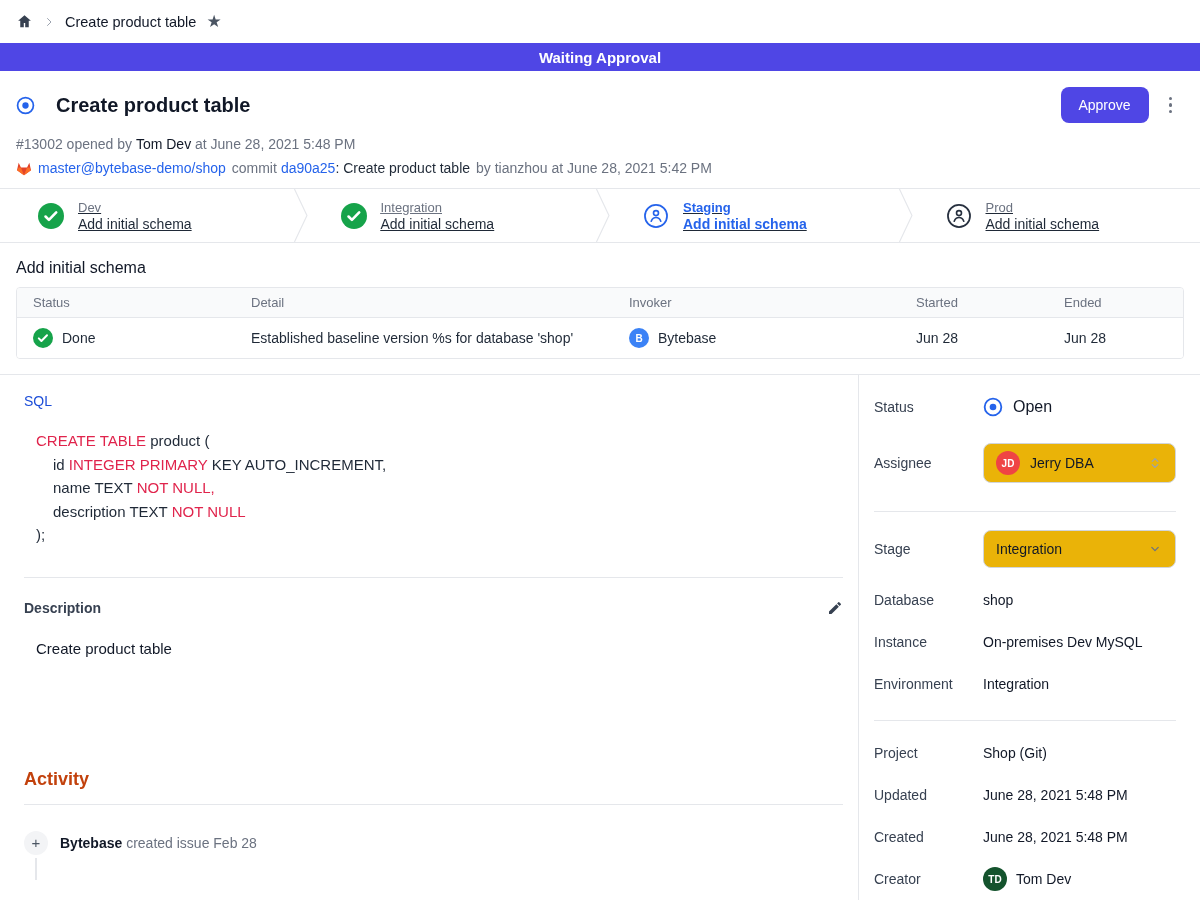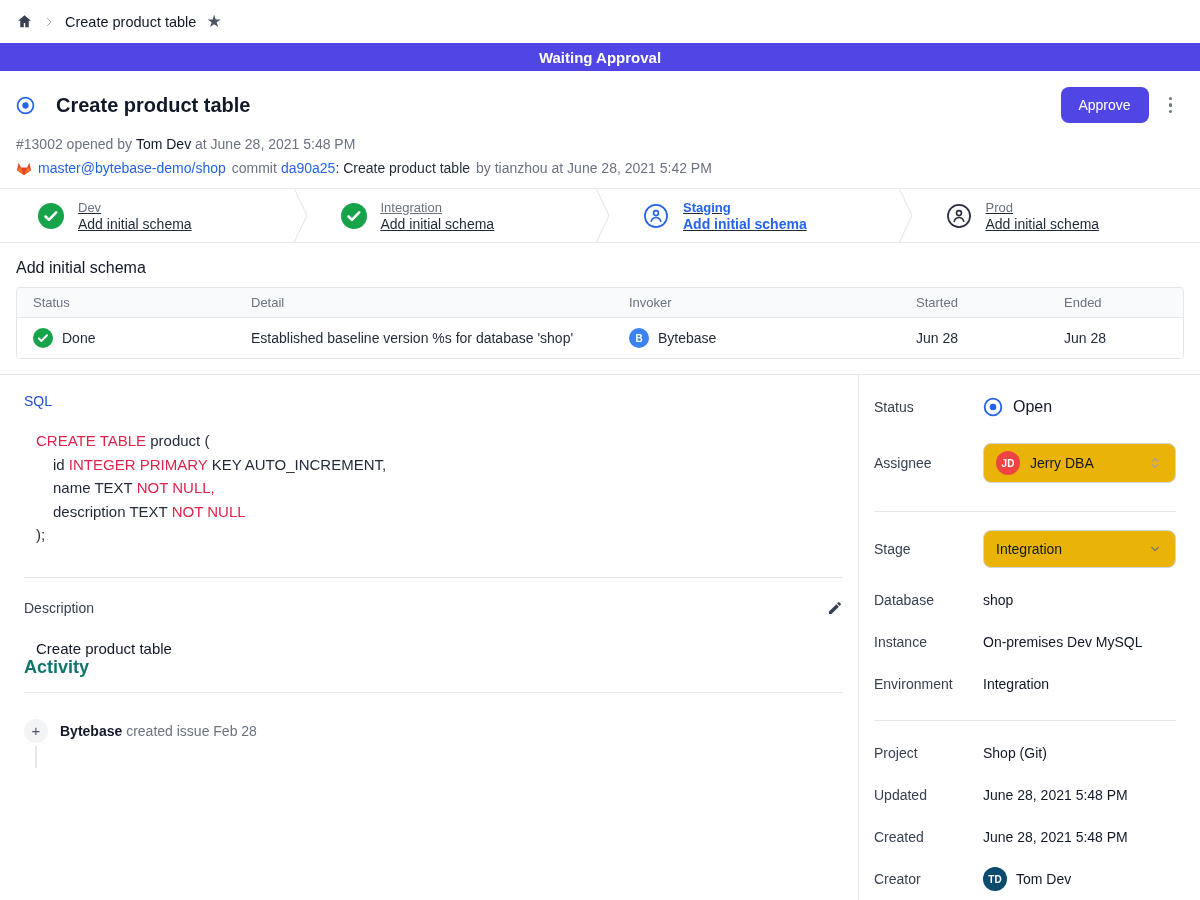--- a/index.html
+++ b/index.html
@@ -46,34 +46,34 @@
   .trow .cell { font-size: 14px; color: #1f2937; padding: 10px 16px; }
   .c-status { width: 218px; flex: 0 0 218px; }
   .c-detail { width: 378px; flex: 0 0 378px; }
   .c-invoker { width: 287px; flex: 0 0 287px; }
   .c-started { width: 148px; flex: 0 0 148px; }
   .c-ended { flex: 1; }
   .iconcell { display: flex; align-items: center; gap: 9px; }
   .avatar { border-radius: 50%; color: #fff; font-weight: 700; display: flex; align-items: center; justify-content: center; flex: 0 0 auto; }
   .avatar.b  { width: 20px; height: 20px; background: #3b82f6; font-size: 10px; }
   .avatar.jd { width: 24px; height: 24px; background: #ef4444; font-size: 10px; }
-  .avatar.td { width: 24px; height: 24px; background: #0c4a6e; font-size: 10px; }
+  .avatar.td { width: 24px; height: 24px; background: #14532d; font-size: 10px; }
   
   .main { flex: 1; display: flex; border-top: 1px solid #e5e7eb; margin-top: 15px; overflow: hidden; }
   .left-col { width: 858px; flex: 0 0 858px; padding: 18px 15px 0 24px; }
   .sql-label { font-size: 14px; color: #1d4ed8; }
   .code { margin: 20px 0 0 12px; font-size: 15px; line-height: 23.5px; color: #1f2937; }
   .code .ind { padding-left: 17px; }
   .kw { color: #e0244c; }
   .left-divider { border: none; border-top: 1px solid #e5e7eb; margin: 30px 0 0 0; }
   .desc-header { margin-top: 22px; display: flex; align-items: center; justify-content: space-between; }
-  .desc-label { font-size: 14px; color: #374151; }
+  .desc-label { font-size: 14px; color: #374151; font-weight: bold; }
   .pencil { cursor: pointer; display: flex; }
   .desc-content { margin: 24px 0 0 12px; font-size: 15px; color: #111827; }
-  .activity-heading { font-size: 18px; font-weight: 700; color: #0f766e; }
+  .activity-heading { margin-top: 112px; font-size: 18px; font-weight: 700; color: #c2410c; }
   .activity-divider { border: none; border-top: 1px solid #e5e7eb; margin: 14px 0 0 0; }
   .activity-item { margin-top: 26px; display: flex; align-items: center; gap: 12px; }
   .plus-avatar { width: 24px; height: 24px; border-radius: 50%; background: #f3f4f6; color: #4b5563; display: flex; align-items: center; justify-content: center; font-size: 15px; font-weight: 500; }
   .activity-text { font-size: 14px; color: #6b7280; }
   .activity-text .actor { color: #111827; font-weight: 700; }
   .timeline { width: 2px; height: 22px; background: #e5e7eb; margin: 3px 0 0 11px; }
   
   .right-col { flex: 1; border-left: 1px solid #e5e7eb; padding: 22px 24px 0 15px; }
   .side-row { display: flex; align-items: center; }
   .side-label { width: 109px; flex: 0 0 109px; font-size: 14px; color: #374151; }

